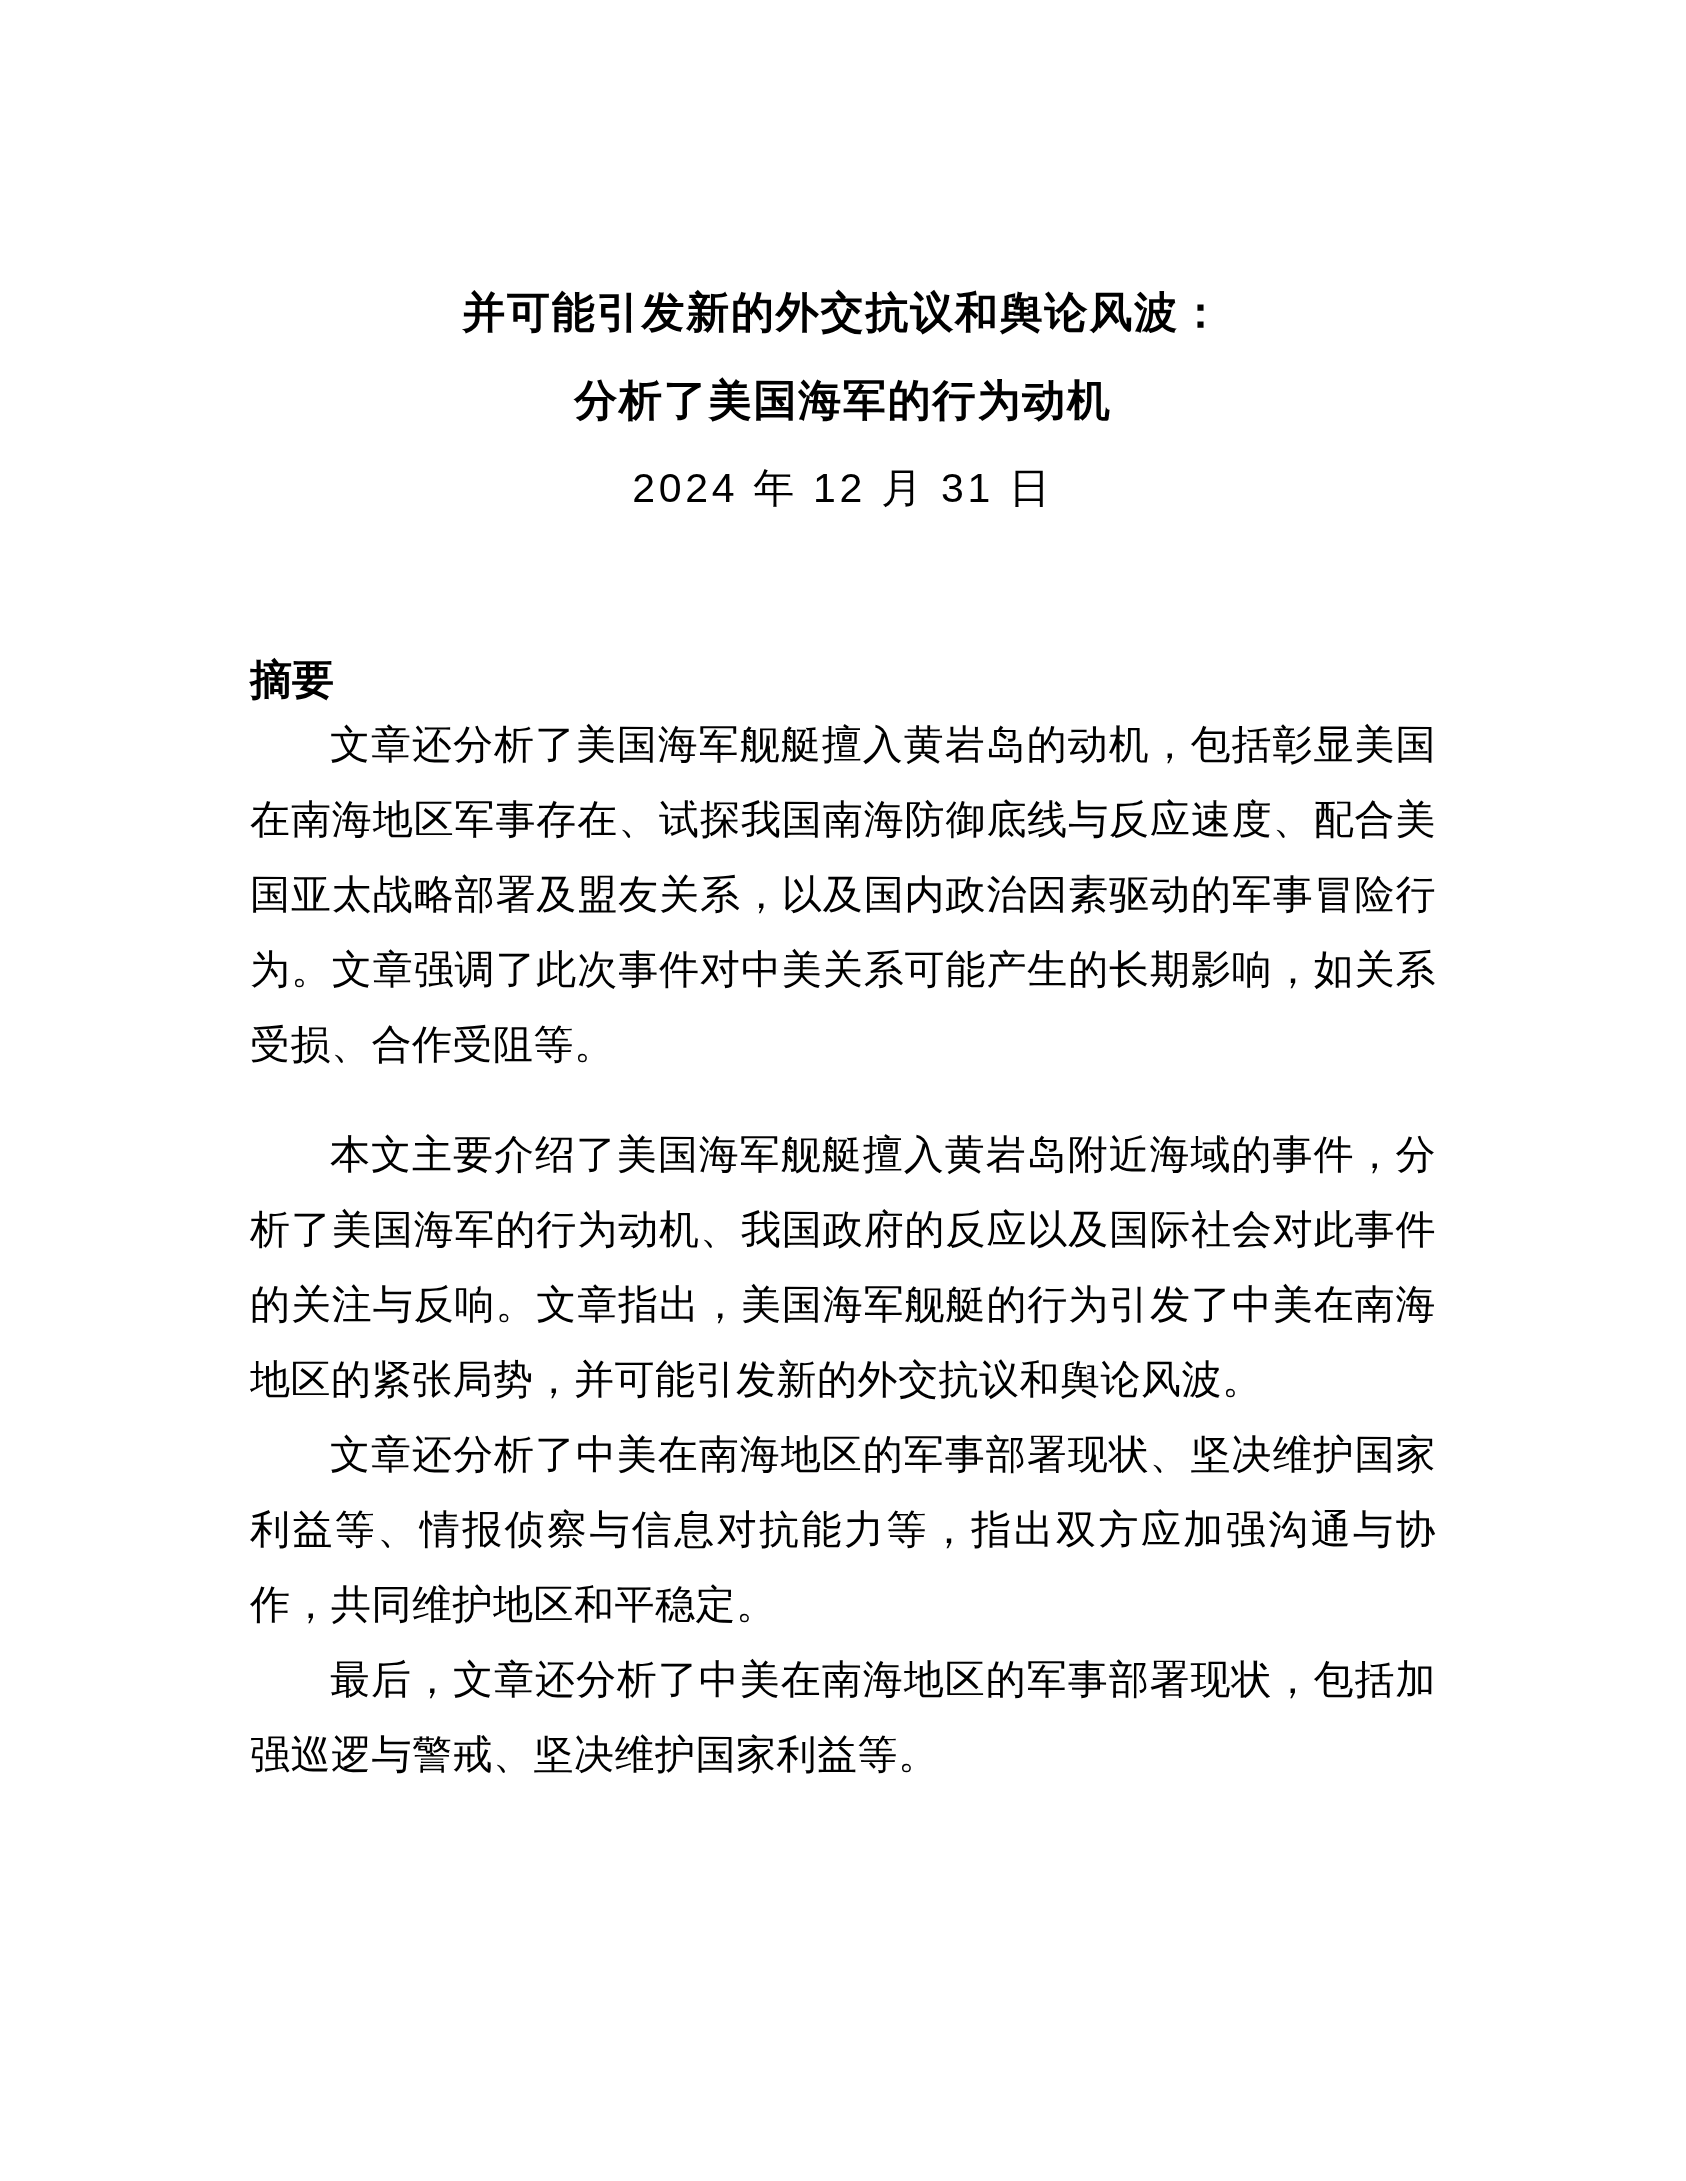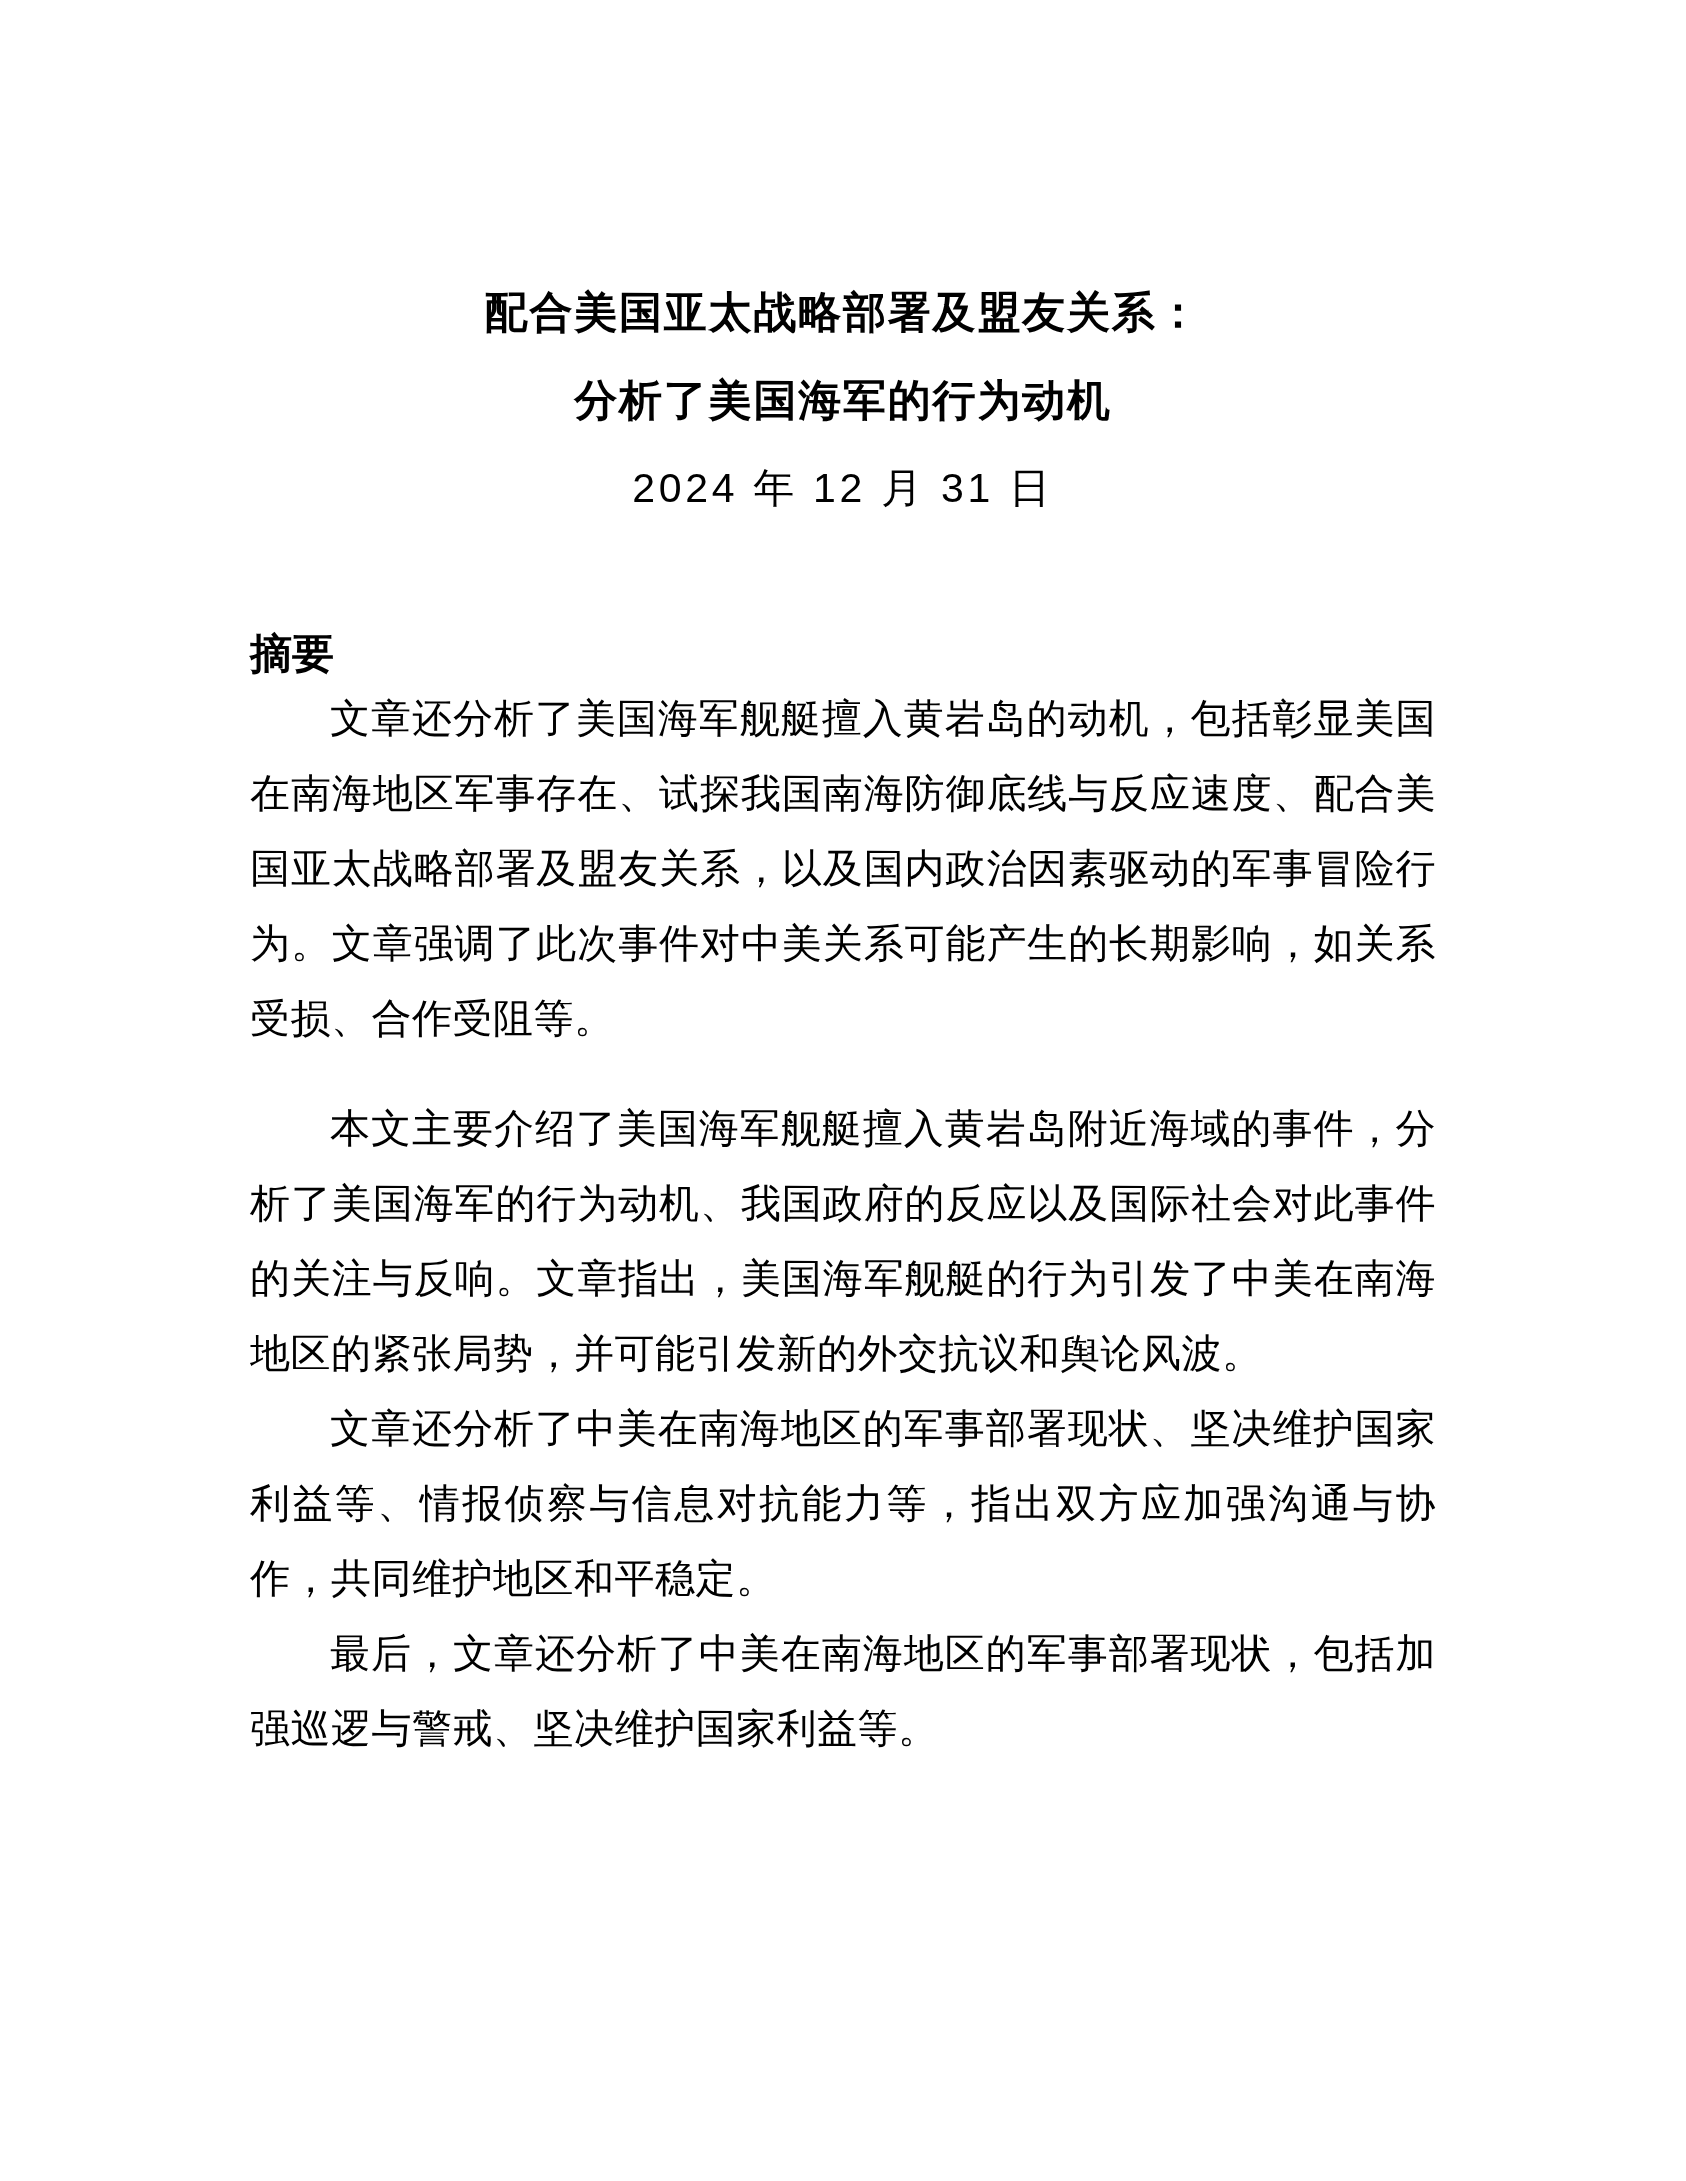--- a/index.html
+++ b/index.html
@@ -30,21 +30,21 @@
     font-size: 41px;
     line-height: 88px;
     letter-spacing: 3.7px;
     text-align: center;
   }
   .abstract-heading {
     font-family: "Liberation Sans", sans-serif;
     font-weight: bold;
     font-size: 42px;
     line-height: 55px;
-    margin-top: 94px;
+    margin-top: 120px;
     text-align: left;
   }
   .body-para {
     font-family: "Liberation Serif", serif;
     font-size: 40px;
     line-height: 75px;
     text-align: justify;
     text-align-last: left;
     text-indent: 2em;
     word-break: break-all;
@@ -52,21 +52,21 @@
   }
   .body-para.first { margin-top: 35px; }
 </style>
 </head>
 <body>
 
 <div class="page">
   <div class="content">
 
     <header class="title-block">
-      <h1 class="title-line">配合美国亚太战略部署及盟友关系：</h1>
+      <h1 class="title-line">并可能引发新的外交抗议和舆论风波：</h1>
       <h1 class="title-line">分析了美国海军的行为动机</h1>
       <div class="date-line">2024 年 12 月 31 日</div>
     </header>
 
     <section class="abstract">
       <h2 class="abstract-heading">摘要</h2>
       <p class="body-para">文章还分析了美国海军舰艇擅入黄岩岛的动机，包括彰显美国在南海地区军事存在、试探我国南海防御底线与反应速度、配合美国亚太战略部署及盟友关系，以及国内政治因素驱动的军事冒险行为。文章强调了此次事件对中美关系可能产生的长期影响，如关系受损、合作受阻等。</p>
       <p class="body-para first">本文主要介绍了美国海军舰艇擅入黄岩岛附近海域的事件，分析了美国海军的行为动机、我国政府的反应以及国际社会对此事件的关注与反响。文章指出，美国海军舰艇的行为引发了中美在南海地区的紧张局势，并可能引发新的外交抗议和舆论风波。</p>
       <p class="body-para">文章还分析了中美在南海地区的军事部署现状、坚决维护国家利益等、情报侦察与信息对抗能力等，指出双方应加强沟通与协作，共同维护地区和平稳定。</p>
       <p class="body-para">最后，文章还分析了中美在南海地区的军事部署现状，包括加强巡逻与警戒、坚决维护国家利益等。</p>

